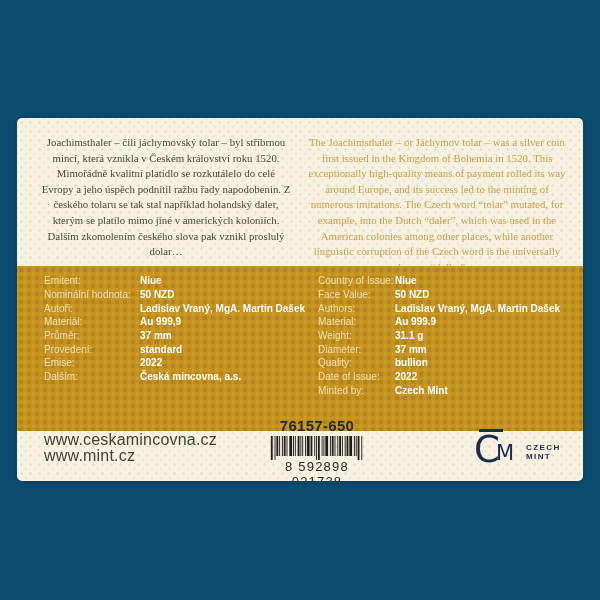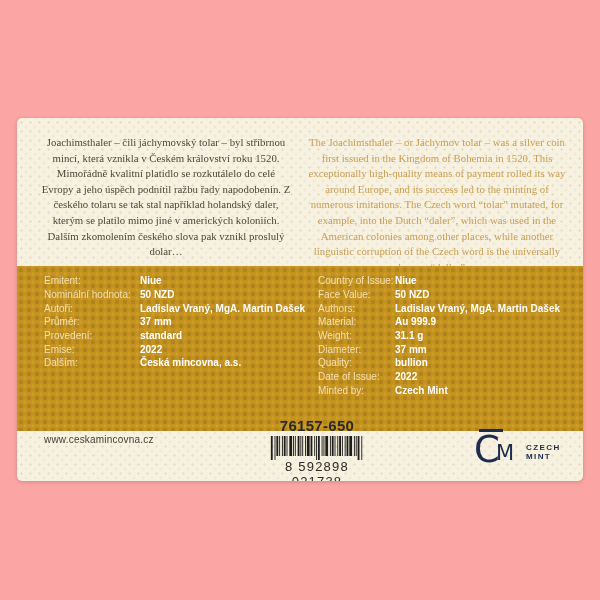--- a/index.html
+++ b/index.html
@@ -1,19 +1,19 @@
 <!DOCTYPE html>
 <html><head>
 <meta charset="utf-8">
 <style>
   * { margin:0; padding:0; box-sizing:border-box; }
   html,body { width:600px; height:600px; background:#ffffff; overflow:hidden;
               font-family:"Liberation Sans", sans-serif; }
 
-  .stage { position:relative; width:600px; height:600px; background:#fca5a5; }
+  .stage { position:relative; width:600px; height:600px; background:#0c4a6e; }
 
   
   .card {
     position:absolute; left:17px; top:118px; width:566px; height:363px;
     background-color:#f6f1e1;
     background-image:
       radial-gradient(#ecdfc0 1px, rgba(0,0,0,0) 1.4px),
       radial-gradient(#efe5cc 1px, rgba(0,0,0,0) 1.4px);
     background-size:9px 9px, 9px 9px;
     background-position:0 0, 4.5px 4.5px;
@@ -44,21 +44,21 @@
   .spec-col { position:absolute; top:8px; }
   .spec-col-cs { left:27px;  width:270px; }
   .spec-col-en { left:301px; width:260px; }
   .spec-row { display:flex; height:13.7px; align-items:center; white-space:nowrap; }
   .spec-label { font-size:10px; color:rgba(255,242,210,0.82); }
   .spec-value { font-size:10px; font-weight:bold; color:#ffffff; }
   .spec-col-cs .spec-label { width:96px; flex:0 0 96px; }
   .spec-col-en .spec-label { width:77px; flex:0 0 77px; }
 
   
-  .websites { position:absolute; left:27px; top:314px; font-size:10px;
+  .websites { position:absolute; left:27px; top:314px; font-size:16px;
               line-height:16px; color:#453f35; letter-spacing:0.2px; }
 
   .barcode-block { position:absolute; left:251px; top:299px; width:98px; text-align:center; }
   .product-code { font-size:15px; font-weight:bold; color:#2a2a28; letter-spacing:0.3px; }
   .barcode-bars { display:block; margin:2px auto 0 auto; }
   .barcode-digits { font-size:13px; color:#2a2a28; letter-spacing:1.2px; margin-top:-1px; }
 
   .mint-logo { position:absolute; left:457px; top:310px; display:flex; align-items:center; }
   .cm-monogram { position:relative; width:48px; height:44px; color:#1d2b4c; }
   .cm-bar { position:absolute; left:5px; top:1px; width:24px; height:2.6px; background:#1d2b4c; }
@@ -87,20 +87,24 @@
         </div>
         <div class="spec-row">
           <span class="spec-label">Nominální hodnota:</span>
           <span class="spec-value">50 NZD</span>
         </div>
         <div class="spec-row">
           <span class="spec-label">Autoři:</span>
           <span class="spec-value">Ladislav Vraný, MgA. Martin Dašek</span>
         </div>
         <div class="spec-row">
+          <span class="spec-label">Materiál:</span>
+          <span class="spec-value">Au 999,9</span>
+        </div>
+        <div class="spec-row">
           <span class="spec-label">Průměr:</span>
           <span class="spec-value">37 mm</span>
         </div>
         <div class="spec-row">
           <span class="spec-label">Provedení:</span>
           <span class="spec-value">standard</span>
         </div>
         <div class="spec-row">
           <span class="spec-label">Emise:</span>
           <span class="spec-value">2022</span>
@@ -146,20 +150,21 @@
         </div>
         <div class="spec-row">
           <span class="spec-label">Minted by:</span>
           <span class="spec-value">Czech Mint</span>
         </div>
       </div>
     </div>
 
     <div class="websites">
       <div>www.ceskamincovna.cz</div>
+      <div>www.mint.cz</div>
     </div>
 
     <div class="barcode-block">
       <div class="product-code">76157-650</div>
       <svg class="barcode-bars" width="96" height="24" preserveAspectRatio="none" viewBox="0 0 104 24">
           <rect x="2" y="0" width="2" height="24" fill="#1d1d1b"></rect>
           <rect x="6" y="0" width="1" height="24" fill="#1d1d1b"></rect>
           <rect x="8" y="0" width="2" height="20" fill="#1d1d1b"></rect>
           <rect x="11" y="0" width="1" height="20" fill="#1d1d1b"></rect>
           <rect x="14" y="0" width="1" height="20" fill="#1d1d1b"></rect>

